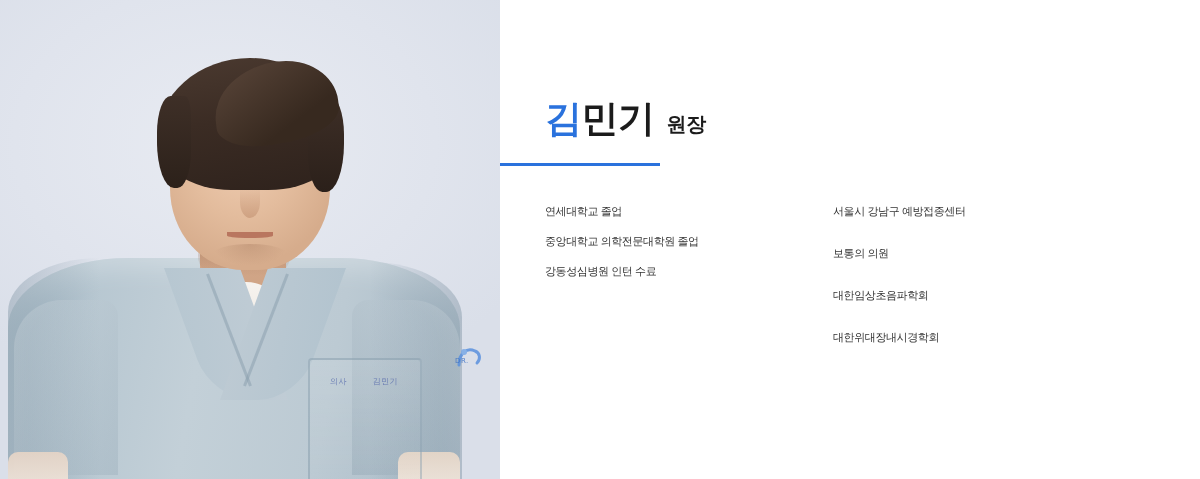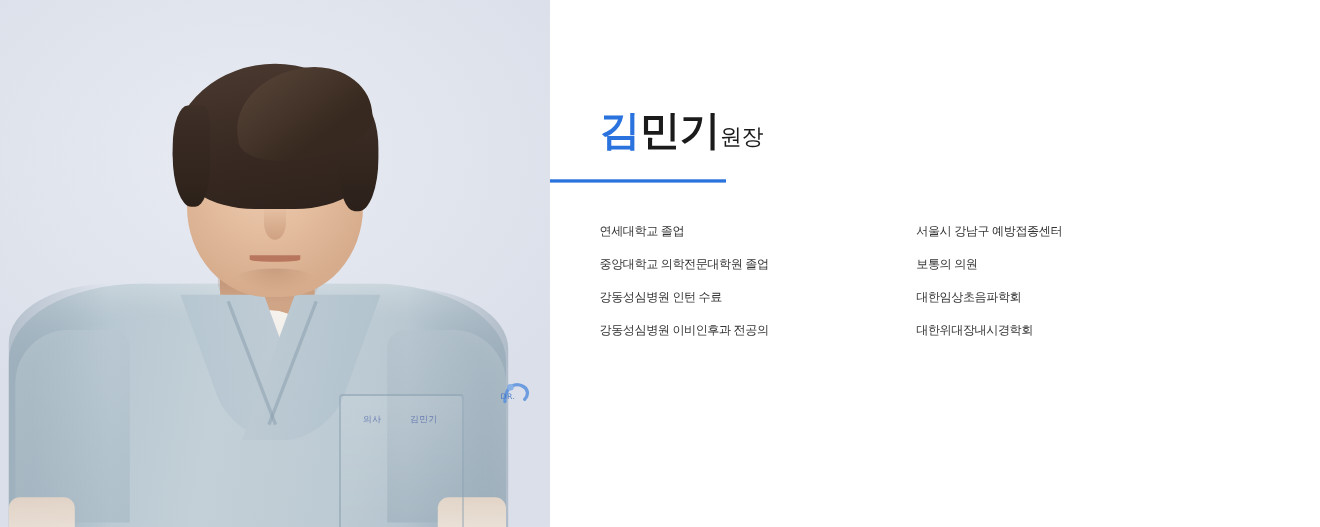--- a/index.html
+++ b/index.html
@@ -368,23 +368,23 @@
     font-weight: 700;
     letter-spacing: -0.5px;
     line-height: 1;
     color: #1b1b1b;
   }
   .name-main .surname {
     color: #2a72dd;
   }
   .name-title {
     font-size: 20px;
-    font-weight: 400;
+    font-weight: 700;
     color: #1b1b1b;
-    margin-left: 0;
+    margin-left: 12px;
     letter-spacing: -0.3px;
   }
   .rule {
     position: absolute;
     left: 0;
     top: 163px;
     width: 160px;
     height: 3px;
     background: #2a72dd;
   }
@@ -393,21 +393,21 @@
     left: 45px;
     top: 196px;
     display: flex;
     gap: 0;
   }
   .cred-col {
     display: flex;
     flex-direction: column;
   }
   .cred-col.left  { width: 288px; }
-  .cred-col.right { width: 300px; }
+  .cred-col.right { width: 300px; gap: 12px; }
   .cred-item {
     font-size: 11px;
     line-height: 30px;
     color: #333333;
     letter-spacing: -0.4px;
     white-space: nowrap;
   }
 </style>
 </head>
 <body>
@@ -473,21 +473,20 @@
       <span class="name-title">원장</span>
     </div>
 
     <div class="rule"></div>
 
     <div class="cred-cols">
       <div class="cred-col left">
         <div class="cred-item">연세대학교 졸업</div>
         <div class="cred-item">중앙대학교 의학전문대학원 졸업</div>
         <div class="cred-item">강동성심병원 인턴 수료</div>
-        <div class="cred-item">강동성심병원 이비인후과 전공의</div>
       </div>
       <div class="cred-col right">
         <div class="cred-item">서울시 강남구 예방접종센터</div>
         <div class="cred-item">보통의 의원</div>
         <div class="cred-item">대한임상초음파학회</div>
         <div class="cred-item">대한위대장내시경학회</div>
       </div>
     </div>
 
   </div>

